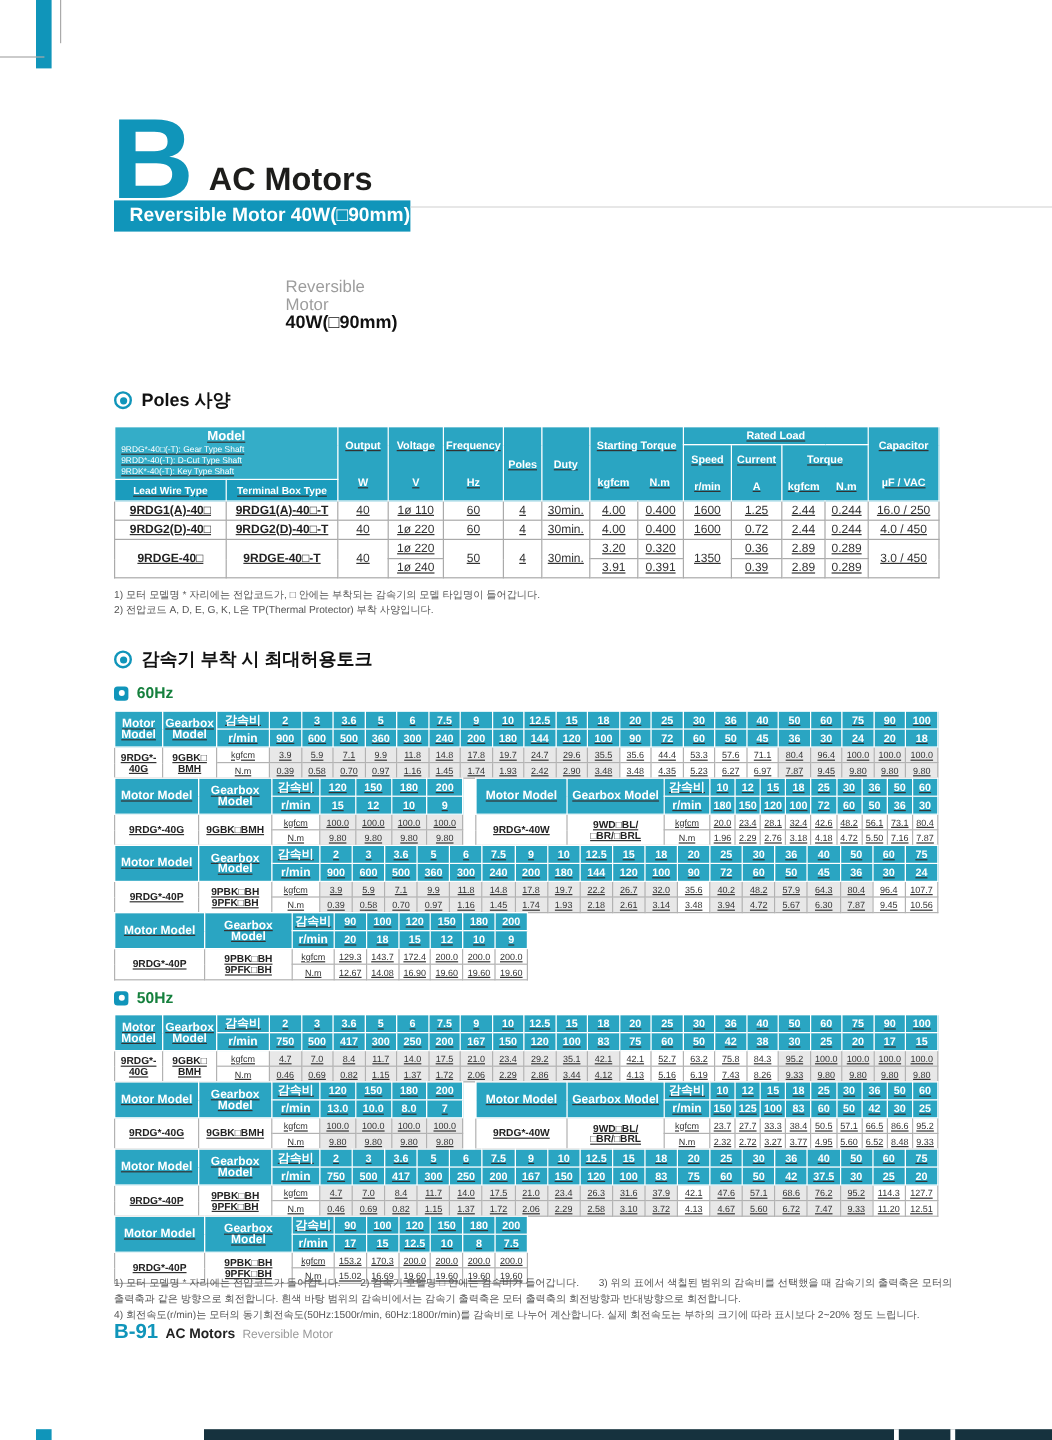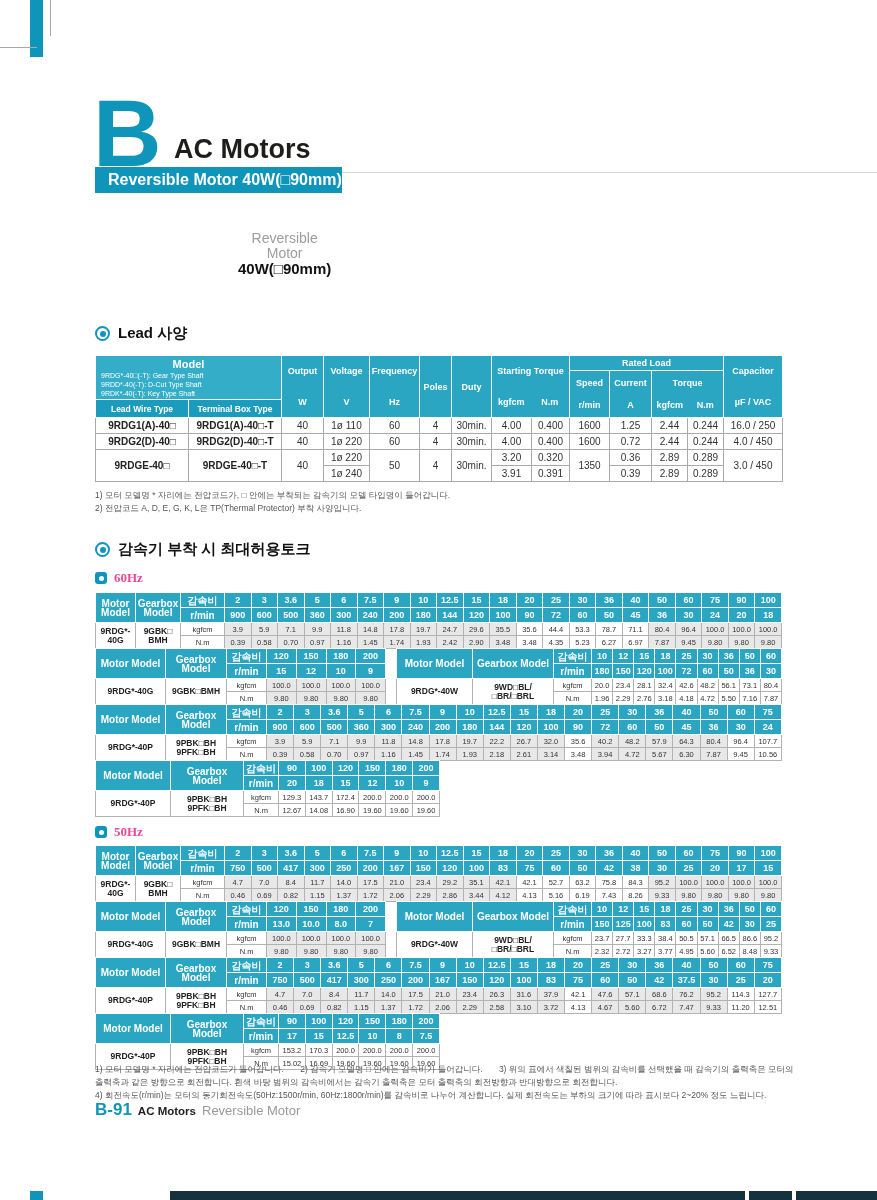--- a/index.html
+++ b/index.html
@@ -13,35 +13,35 @@
 
   
   .big-b{position:absolute;left:93px;top:86px;font-size:95px;font-weight:bold;color:#1095ba;line-height:1;letter-spacing:-3px;}
   .chapter-title{position:absolute;left:174px;top:134px;font-size:27px;font-weight:bold;color:#1d1d1b;}
   .banner{position:absolute;left:95px;top:167px;width:247px;height:26px;background:#1095ba;color:#fff;
           font-size:16px;font-weight:bold;line-height:26px;padding-left:13px;box-sizing:border-box;}
   .hrule{position:absolute;left:342px;top:172px;width:535px;height:1px;background:#d7d7d7;}
 
   
   .watt{position:absolute;left:93px;top:226px;font-size:60px;font-weight:bold;color:#1095ba;line-height:1;letter-spacing:-2px;}
-  .plines{position:absolute;left:238px;top:231px;font-size:14px;line-height:15px;color:#9d9d9d;text-align:center;}
+  .plines{position:absolute;left:238px;top:231px;font-size:14px;line-height:15px;color:#9d9d9d;}
   .plines .l3{color:#111;font-weight:bold;font-size:15px;}
 
   
   .sec-head{position:absolute;left:95px;display:flex;align-items:center;gap:8px;}
   .target-icon{width:15px;height:15px;border-radius:50%;border:2px solid #1095ba;display:inline-flex;align-items:center;justify-content:center;box-sizing:border-box;}
   .target-icon i{width:6px;height:6px;border-radius:50%;background:#1095ba;}
   .sec-head h2{margin:0;font-size:15px;font-weight:bold;color:#111;}
   .freq-head{position:absolute;left:95px;display:flex;align-items:center;gap:7px;}
   .freq-icon{width:12px;height:12px;border-radius:3px;background:#1095ba;display:inline-flex;align-items:center;justify-content:center;}
   .freq-icon i{width:5px;height:5px;border-radius:50%;background:#fff;}
-  .freq-head h3{margin:0;font-size:13px;font-weight:bold;color:#ec4899;font-family:Liberation Serif, serif;}
+  .freq-head h3{margin:0;font-size:13px;font-weight:bold;color:#15803d;}
 
   
-  table{border-collapse:collapse;table-layout:fixed;}
+  table{border-collapse:collapse;table-layout:fixed;text-decoration:underline;}
   .spec{position:absolute;left:95px;top:355px;width:687px;font-size:9px;}
   .spec th{background:#2aa5c2;color:#fff;border:1px solid #fff;font-weight:bold;padding:0;text-align:center;vertical-align:middle;}
   .spec th.model-cell{background:#34adc8;}
   .spec tr.sub th{background:#1b9cbd;font-size:8.5px;height:17px;}
   .spec th .v{display:flex;flex-direction:column;justify-content:space-around;height:61px;}
   .spec th .units{display:flex;} .spec th .units span{flex:1;}
   .spec .mtitle{font-size:11px;text-align:center;margin:1px 0 1px;}
   .spec .mline{font-size:7px;font-weight:normal;text-align:left;padding-left:5px;line-height:9px;}
   .spec td{border:1px solid #aaa;text-align:center;height:15px;padding:0;font-size:10px;color:#333;}
   .spec td.model{font-weight:bold;color:#222;}
@@ -59,21 +59,21 @@
   .tq td.mname{font-weight:bold;font-size:8.5px;color:#222;line-height:9px;}
   .tq td.unitc{font-size:7.5px;}
 
   .notes2{position:absolute;left:95px;top:1063px;width:700px;font-size:8.5px;color:#555;line-height:13px;}
   .notes2 p{margin:0;}
   .notes2 .n{margin-right:14px;}
 
   .footer{position:absolute;left:95px;top:1100px;display:flex;align-items:baseline;gap:6px;}
   .footer .pageno{color:#1095ba;font-weight:bold;font-size:17px;}
   .footer .sec{font-size:11.5px;font-weight:bold;color:#222;}
-  .footer .sub{font-size:13px;color:#999;}
+  .footer .sub{font-size:10px;color:#999;}
 
   .botbar{position:absolute;left:170px;top:1191px;width:707px;height:9px;background:#16323e;}
   .botbar .notch{position:absolute;top:0;width:4px;height:9px;background:#fff;}
   .bot-tab{position:absolute;left:30px;top:1191px;width:13px;height:9px;background:#1095ba;}
 </style>
 </head>
 <body>
 
 <div class="page">
 
@@ -89,21 +89,21 @@
   <div class="plines">
     <div class="l1">Reversible</div>
     <div class="l2">Motor</div>
     <div class="l3">40W(□90mm)</div>
   </div>
 
   <div class="sec-head" style="top:324px;">
     <span class="target-icon">
         <i></i>
       </span>
-    <h2>Lead 사양</h2>
+    <h2>Poles 사양</h2>
   </div>
 
   <table class="spec">
     <colgroup>
       <col style="width:93px">
         <col style="width:93px">
         <col style="width:42px">
         <col style="width:46px">
       <col style="width:50px">
         <col style="width:32px">
@@ -357,21 +357,21 @@
             <td class="shaded">11.8</td>
             <td class="shaded">14.8</td>
             <td class="shaded">17.8</td>
             <td class="shaded">19.7</td>
             <td class="shaded">24.7</td>
             <td class="shaded">29.6</td>
             <td class="shaded">35.5</td>
             <td>35.6</td>
             <td>44.4</td>
             <td>53.3</td>
-            <td>78.7</td>
+            <td>57.6</td>
             <td>71.1</td>
             <td class="shaded">80.4</td>
             <td class="shaded">96.4</td>
             <td class="shaded">100.0</td>
             <td class="shaded">100.0</td>
             <td class="shaded">100.0</td>
           </tr>
           <tr>
             <td class="unitc">N.m</td>
             <td class="shaded">0.39</td>

